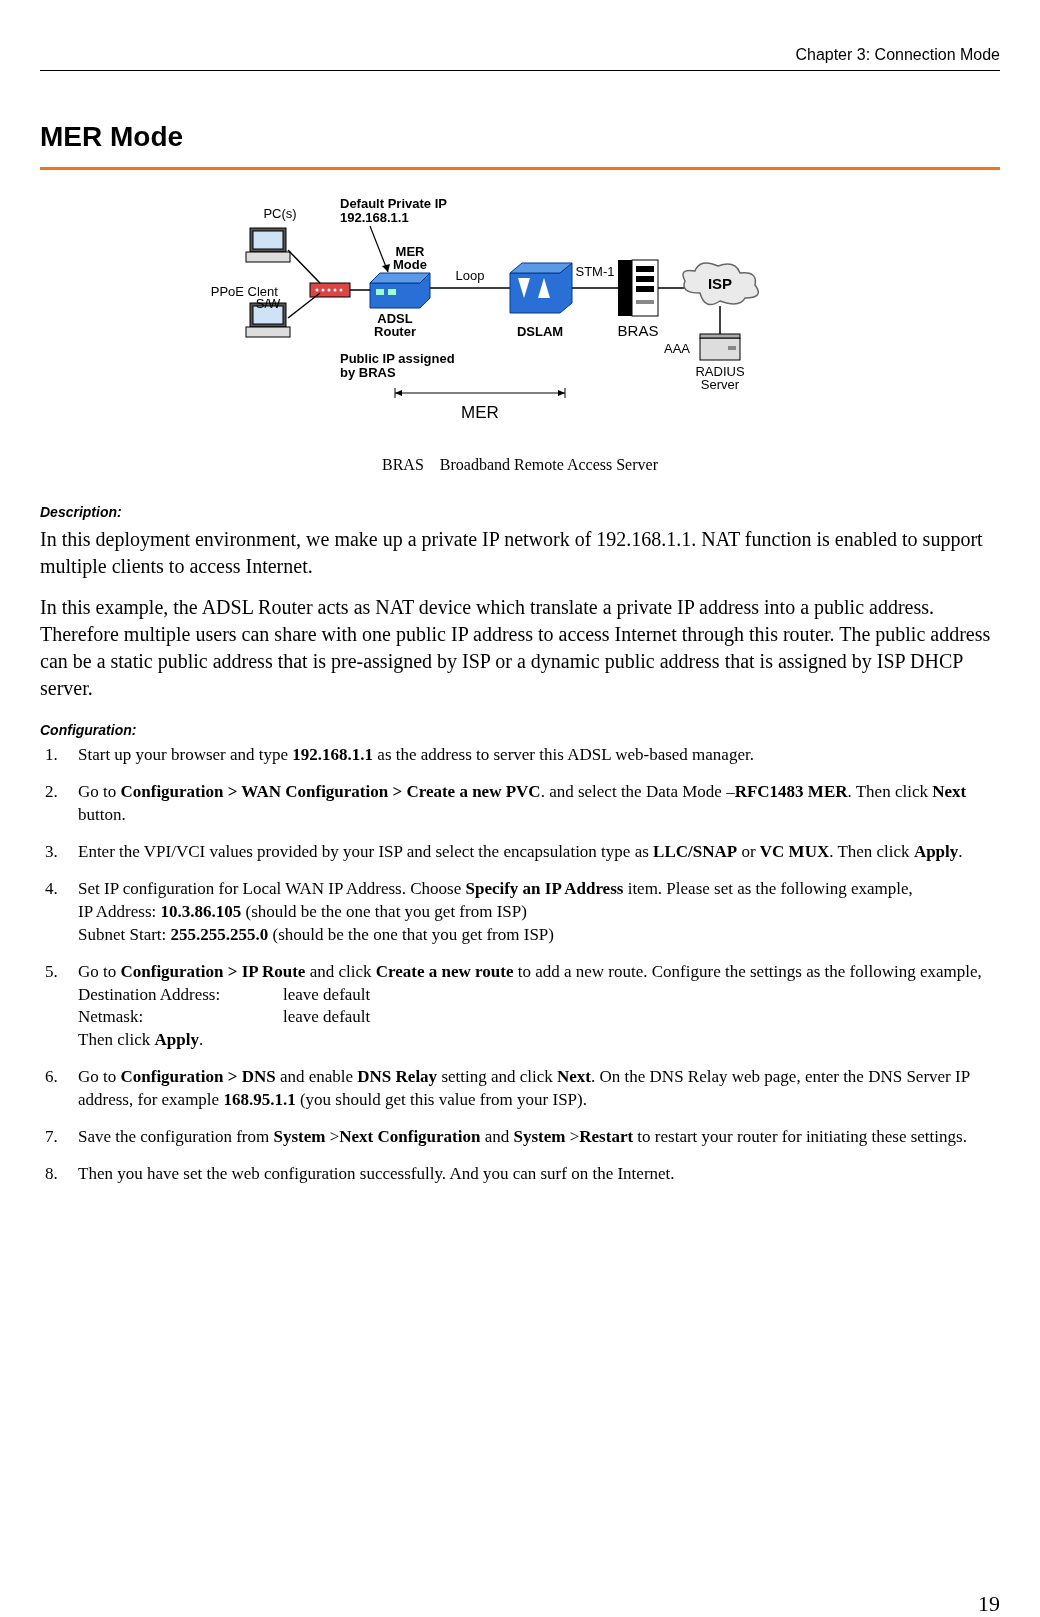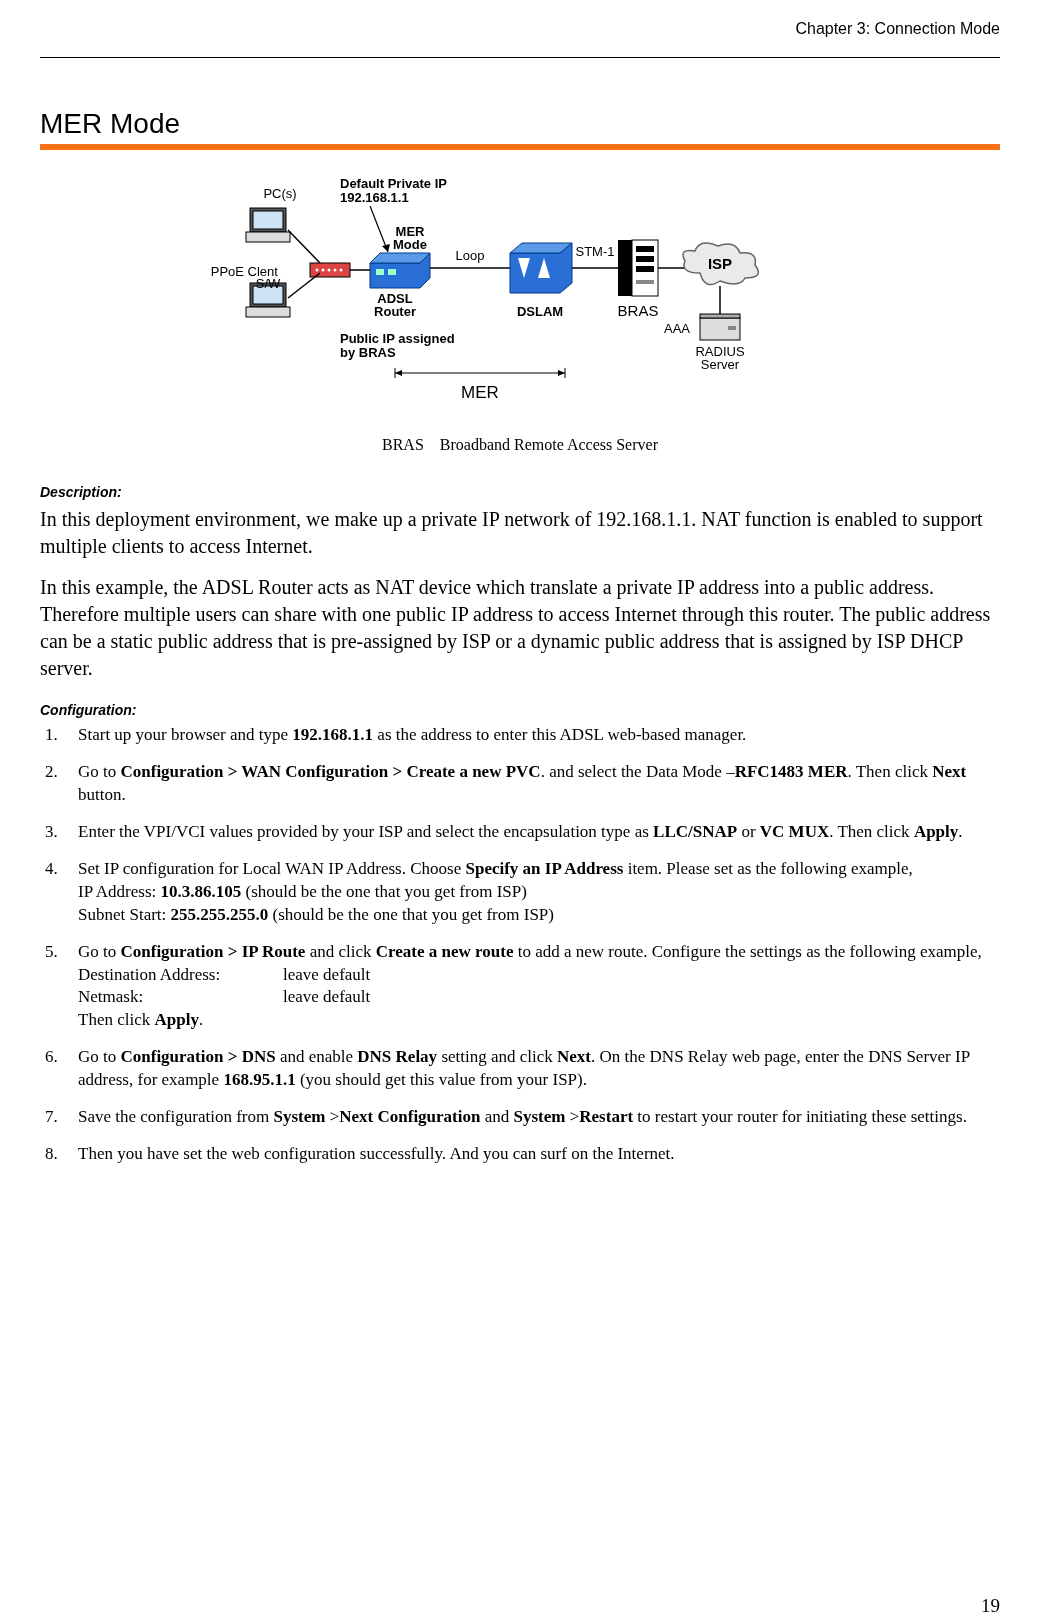--- a/index.html
+++ b/index.html
@@ -12,31 +12,32 @@
     }
     .page {
       padding: 20px 40px 40px 40px;
       position: relative;
       min-height: 1577px;
     }
     .header {
       text-align: right;
       font-family: Verdana, Arial, sans-serif;
       font-size: 16px;
-      padding-bottom: 19px;
+      padding-bottom: 6px;
       border-bottom: 1px solid black;
       margin-bottom: 50px;
+      margin-top: 26px;
     }
     h1 {
       font-family: Verdana, Arial, sans-serif;
       font-size: 28px;
-      font-weight: normal;
+      font-weight: bold;
       margin: 0 0 4px 0;
-      padding-bottom: 4px;
-      border-bottom: 6px solid #f97316;
+      padding-bottom: 14px;
+      border-bottom: 3px solid #f97316;
     }
     .diagram {
       margin: 18px auto 30px auto;
       text-align: center;
     }
     .diagram svg {
       display: block;
       margin: 0 auto;
     }
     .caption {
@@ -74,21 +75,21 @@
       display: flex;
     }
     .indent-block .label {
       width: 205px;
       flex-shrink: 0;
     }
     .page-number {
       position: absolute;
       bottom: 20px;
       right: 40px;
-      font-size: 19px;
+      font-size: 22px;
     }
   </style>
 </head>
 <body>
 <div class="page">
 
 <div class="header">
   <span>Chapter 3: Connection Mode</span>
 </div>
 
@@ -194,21 +195,21 @@
   </div>
 </div>
 
 <h2>Description:</h2>
 <p>In this deployment environment, we make up a private IP network of 192.168.1.1. NAT function is enabled to support multiple clients to access Internet.</p>
 <p>In this example, the ADSL Router acts as NAT device which translate a private IP address into a public address. Therefore multiple users can share with one public IP address to access Internet through this router. The public address can be a static public address that is pre-assigned by ISP or a dynamic public address that is assigned by ISP DHCP server.</p>
 
 <h2>Configuration:</h2>
 <ol>
   <li>
-    <span>Start up your browser and type </span><b>192.168.1.1</b><span> as the address to enter this ADSL web-based manager.</span>
+    <span>Start up your browser and type </span><b>192.168.1.1</b><span> as the address to server this ADSL web-based manager.</span>
   </li>
   <li>
     <span>Go to </span><b>Configuration &gt; WAN Configuration &gt; Create a new PVC</b><span>. and select the Data Mode –</span><b>RFC1483 MER</b><span>. Then click </span><b>Next</b><span> button.</span>
   </li>
   <li>
     <span>Enter the VPI/VCI values provided by your ISP and select the encapsulation type as </span><b>LLC/SNAP</b><span> or </span><b>VC MUX</b><span>. Then click </span><b>Apply</b><span>.</span>
   </li>
   <li>
     <span>Set IP configuration for Local WAN IP Address. Choose </span><b>Specify an IP Address</b><span> item. Please set as the following example,</span><br>
     <span>IP Address: </span><b>10.3.86.105</b><span> (should be the one that you get from ISP)</span><br>

